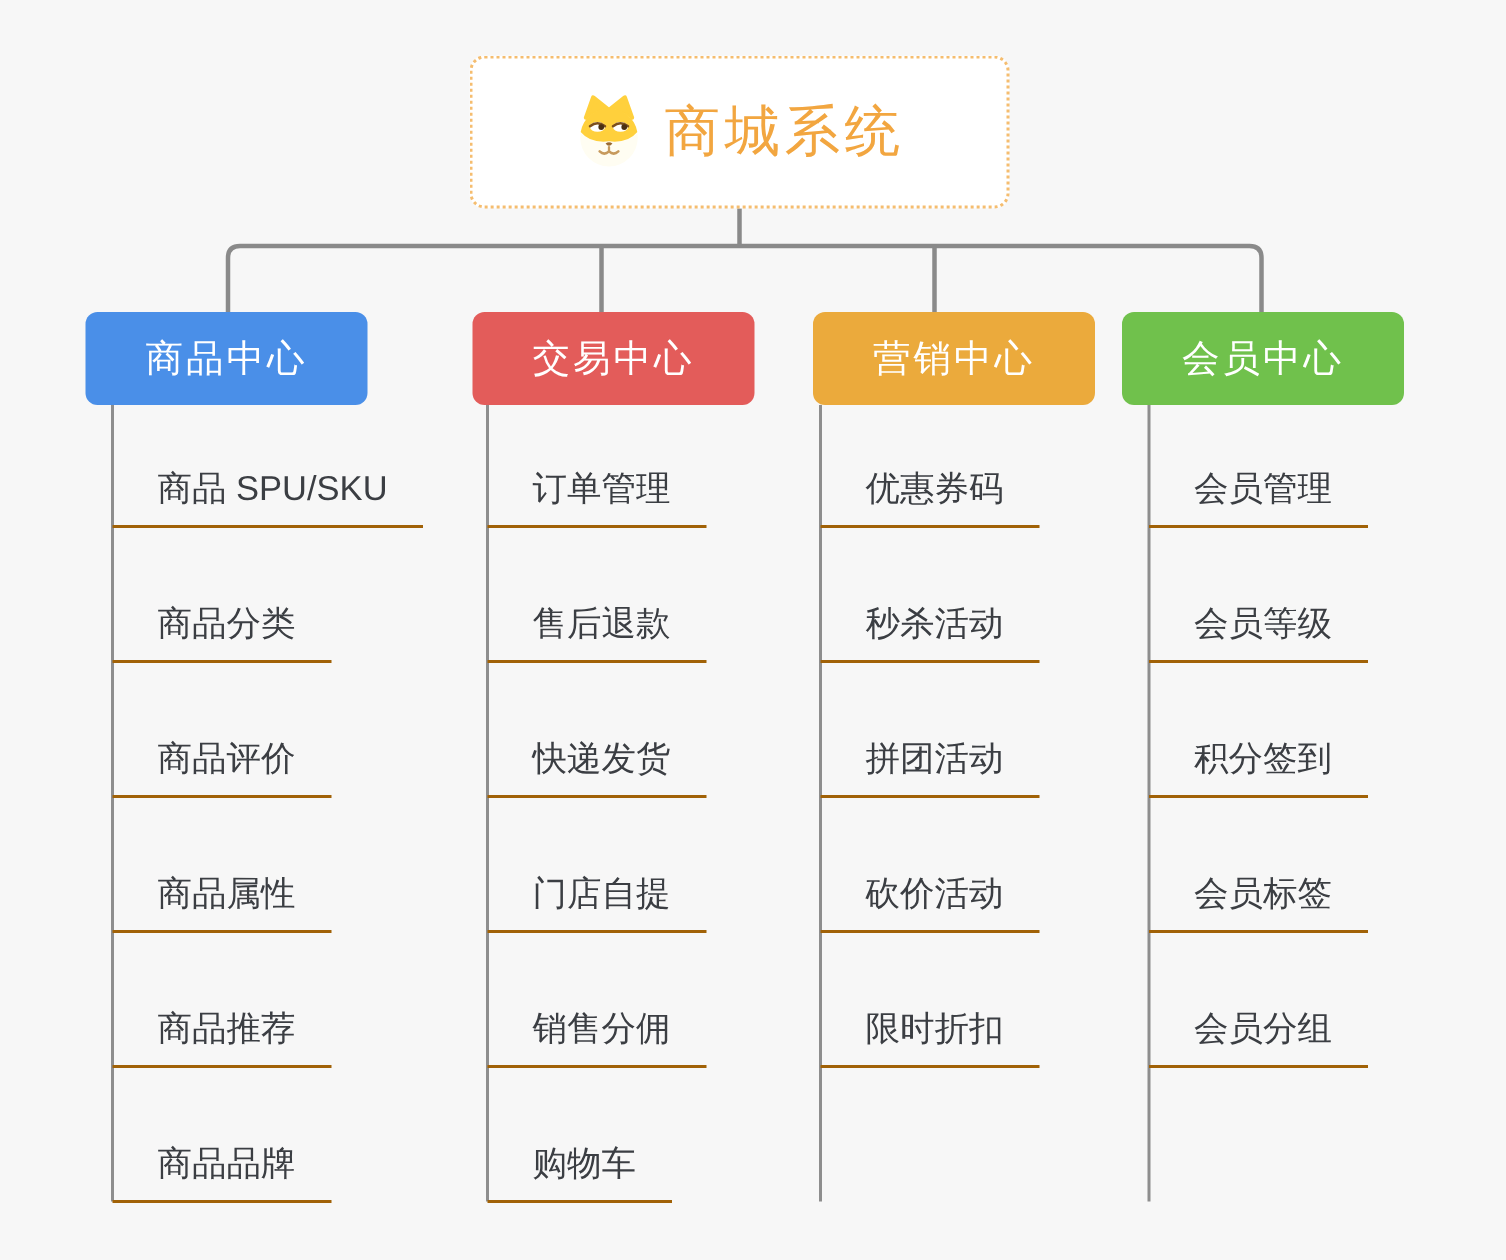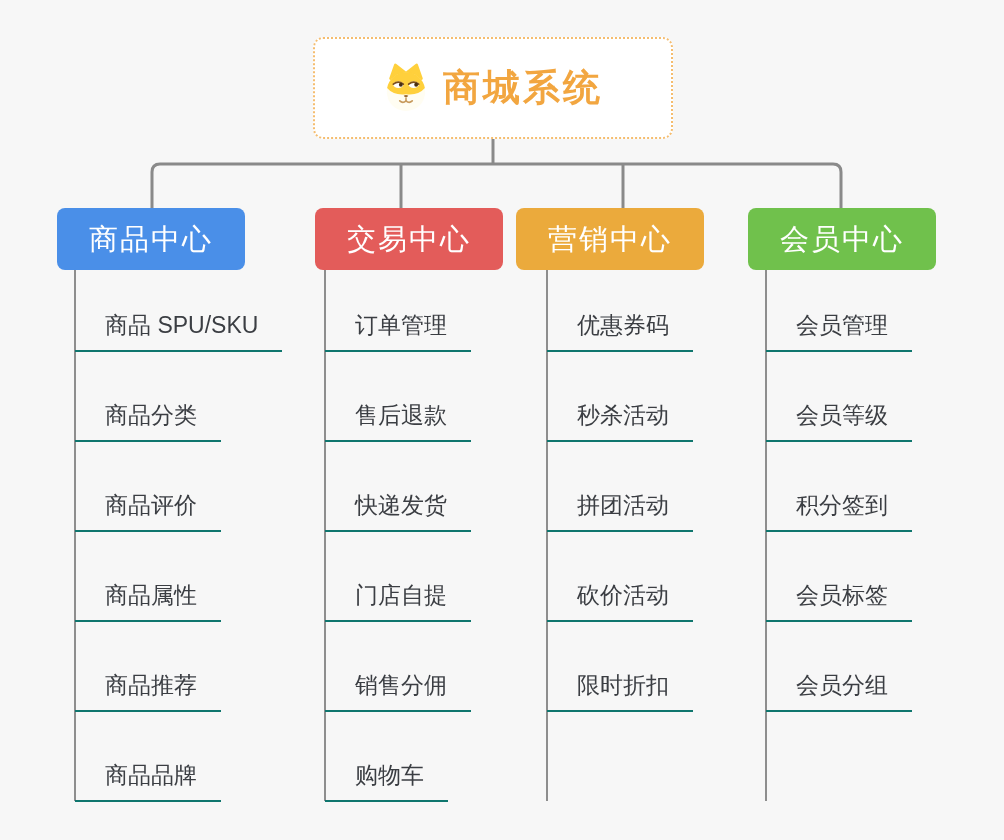--- a/index.html
+++ b/index.html
@@ -32,53 +32,53 @@
     border: 2px dotted #F5BD6F;
     border-radius: 10px;
     display: flex;
     align-items: center;
     justify-content: center;
     gap: 14px;
     cursor: pointer;
   }
   .root-title {
     font-size: 37px;
-    font-weight: bold;
+    font-weight: normal;
     letter-spacing: 3px;
     white-space: nowrap;
     text-align: right;
   }
   .branch-box {
     position: absolute;
     top: 208px;
     width: 188px;
     height: 62px;
     line-height: 62px;
     border-radius: 8px;
     text-align: center;
     color: #FFFFFF;
-    font-size: 29px;
+    font-size: 25px;
     font-weight: 500;
     letter-spacing: 2px;
     cursor: pointer;
   }
   .leaf-col {
     position: absolute;
     top: 270px;
     width: 250px;
   }
   .leaf {
     display: table;
     margin-left: 18px;
     margin-top: 46px;
     padding: 0 24px 8px 30px;
     line-height: 34px;
     font-size: 23px;
     color: #3B3E43;
-    border-bottom: 2px solid #0f766e;
+    border-bottom: 2px solid #a16207;
     white-space: nowrap;
     cursor: pointer;
   }
   .leaf:first-child {
     margin-top: 38px;
   }
 </style>
 </head>
 <body>
 
@@ -115,21 +115,21 @@
         <path d="M21.6 34 Q24 32.4 26.4 34 Q24 37.2 21.6 34 Z" fill="#9A6A33"></path>
         <path d="M24 36.5 L24 39" stroke="#C79A5D" stroke-width="1.6" stroke-linecap="round"></path>
         <path d="M17.5 39.5 Q20.7 42.5 24 39.5 Q27.3 42.5 30.5 39.5" stroke="#C79A5D" stroke-width="1.8" fill="none" stroke-linecap="round"></path>
       </svg>
     </span>
     <span class="root-title" style="color: rgb(242, 166, 64);">商城系统</span>
   </div>
 
   <div class="branch-box" style="left: 57px; background-color: rgb(74, 143, 232);">商品中心</div>
   <div class="branch-box" style="left: 315px; background-color: rgb(227, 92, 90);">交易中心</div>
-  <div class="branch-box" style="left: 516px; background-color: rgb(235, 170, 60);">营销中心</div>
+  <div class="branch-box" style="left: 542px; background-color: rgb(235, 170, 60);">营销中心</div>
   <div class="branch-box" style="left: 748px; background-color: rgb(112, 193, 76);">会员中心</div>
 
   <div class="leaf-col" style="left:57px">
     <div class="leaf">商品 SPU/SKU</div>
     <div class="leaf">商品分类</div>
     <div class="leaf">商品评价</div>
     <div class="leaf">商品属性</div>
     <div class="leaf">商品推荐</div>
     <div class="leaf">商品品牌</div>
   </div>

